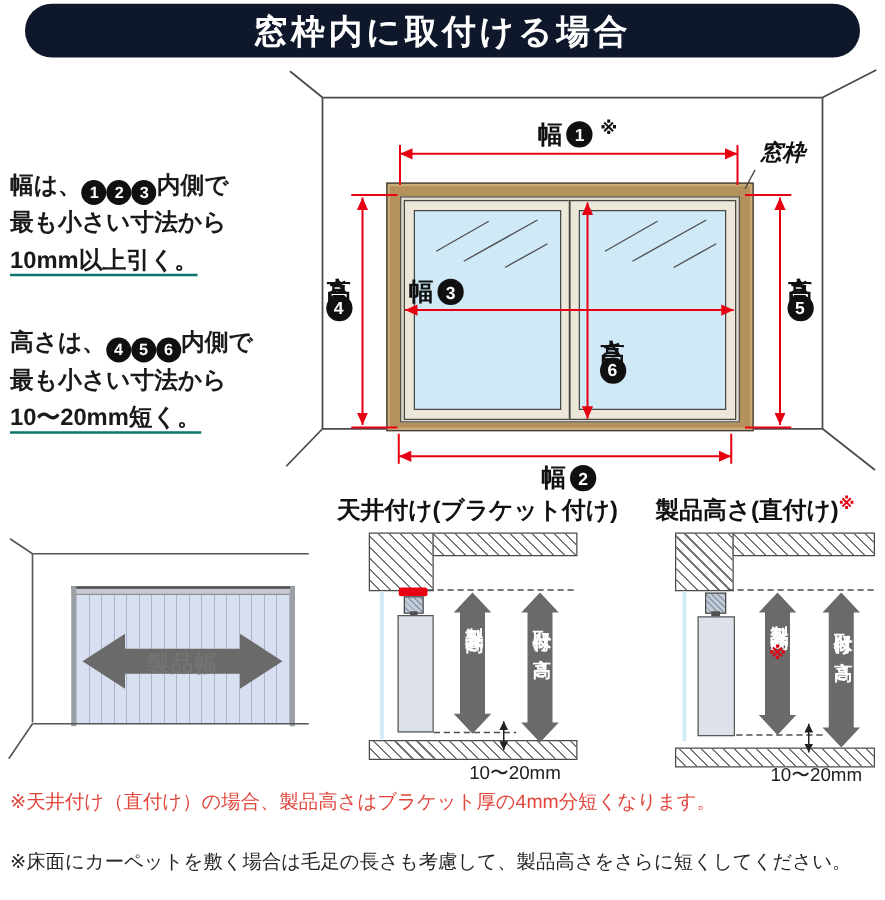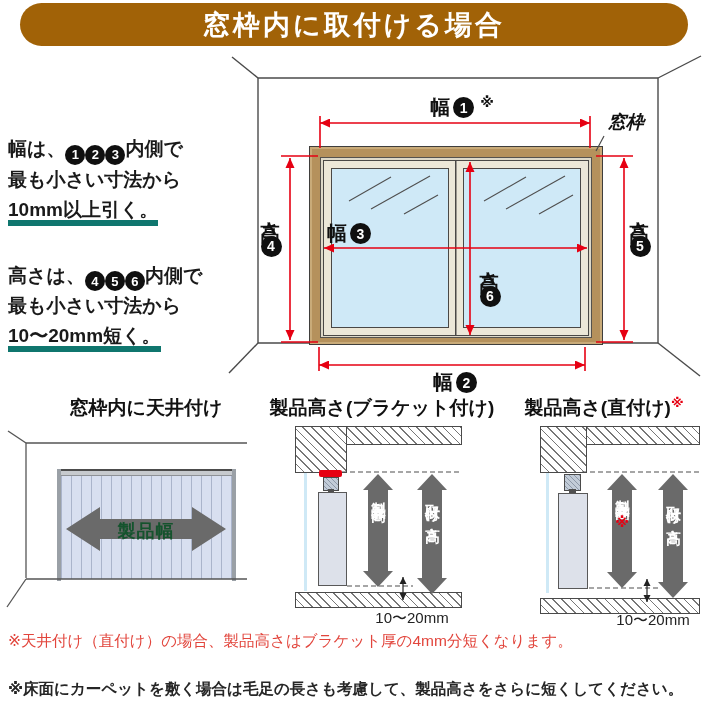--- a/index.html
+++ b/index.html
@@ -4,30 +4,30 @@
 <style>
   html,body { margin:0; padding:0; background:#fff; }
   #stage {
     position:relative; width:708px; height:720px; overflow:hidden;
     font-family:"Liberation Sans","DejaVu Sans",sans-serif; color:#1a1a1a; background:#fff;
   }
   .abs { position:absolute; box-sizing:border-box; }
 
   
   #header {
-    left:20px; top:3px; width:668px; height:43px; background:#a16207; border-radius:22px;
+    left:20px; top:3px; width:668px; height:43px; background:#0f172a; border-radius:22px;
     display:flex; align-items:center; justify-content:center;
     color:#fff; font-size:27px; font-weight:bold; letter-spacing:3px; z-index:2;
   }
 
   
   #instructions { left:8px; top:134px; width:228px; font-size:19px; font-weight:600; line-height:30px; z-index:2; }
   #instructions p { margin:0; }
   #instructions p + p { margin-top:36px; }
-  .u { border-bottom:6px solid #0f766e; padding-bottom:0; }
+  .u { border-bottom:2px solid #0f766e; padding-bottom:0; }
   .badge {
     display:inline-flex; align-items:center; justify-content:center;
     width:21px; height:21px; border-radius:50%; background:#101010; color:#fff;
     font-weight:bold; font-size:14px; line-height:1; vertical-align:-4px;
   }
   .badge.b20 { width:20px; height:20px; font-size:13px; }
 
   
   .solid { z-index:0; }
   .win-frame { left:309px; top:146px; width:294px; height:199px; background:#b5915c;
@@ -237,42 +237,41 @@
   <div class="abs lbl vstack" style="left:477px;top:256px;width:26px;">
     <span class="vlabel mtext">高さ</span>
     <span class="badge">6</span>
   </div>
 
   <div class="abs lbl mlabel" style="left:417px;top:369px;width:76px;justify-content:center;">
     <span>幅</span>
     <span class="badge">2</span>
   </div>
 
-  <div class="abs lbl fig-title" style="left:28px;top:395px;width:236px;">窓枠内に天井付け</div>
-  <div class="abs lbl fig-title" style="left:262px;top:395px;width:240px;">製品高さ(ブラケット付け)</div>
+  <div class="abs lbl fig-title" style="left:262px;top:395px;width:240px;">天井付け(ブラケット付け)</div>
   <div class="abs lbl fig-title" style="left:498px;top:395px;width:212px;">
     <span>製品高さ(直付け)</span><span style="color:#e60012;font-size:13px;vertical-align:super;">※</span>
   </div>
 
-  <div class="abs lbl" style="left:102px;top:519px;width:88px;text-align:center;color:#14532d;font-weight:bold;font-size:18px;letter-spacing:1px;">製品幅</div>
+  <div class="abs lbl" style="left:102px;top:519px;width:88px;text-align:center;color:#737373;font-weight:bold;font-size:18px;letter-spacing:1px;">製品幅</div>
 
   <div class="abs lbl vstack" style="left:367px;top:490px;width:22px;">
     <span class="arrow-text-v">製品高さ</span>
   </div>
   <div class="abs lbl vstack" style="left:421px;top:492px;width:22px;">
     <span class="arrow-text-v">取付け高さ</span>
   </div>
 
   <div class="abs lbl vstack" style="left:611px;top:488px;width:22px;gap:1px;">
     <span class="arrow-text-v">製品高さ</span>
     <span style="color:#e60012;font-weight:bold;font-size:14px;">※</span>
   </div>
   <div class="abs lbl vstack" style="left:662px;top:494px;width:22px;">
     <span class="arrow-text-v">取付け高さ</span>
   </div>
 
   <div class="abs lbl gap-label" style="left:362px;top:609px;width:100px;">10〜20mm</div>
   <div class="abs lbl gap-label" style="left:603px;top:611px;width:100px;">10〜20mm</div>
 
   <div class="abs note red" style="left:8px;top:631px;width:694px;">※天井付け（直付け）の場合、製品高さはブラケット厚の4mm分短くなります。</div>
-  <div class="abs note" style="left:8px;top:679px;width:694px;font-weight:bold;">※床面にカーペットを敷く場合は毛足の長さも考慮して、製品高さをさらに短くしてください。</div>
+  <div class="abs note" style="left:8px;top:679px;width:694px;">※床面にカーペットを敷く場合は毛足の長さも考慮して、製品高さをさらに短くしてください。</div>
 
 </div>
 
 </body></html>

